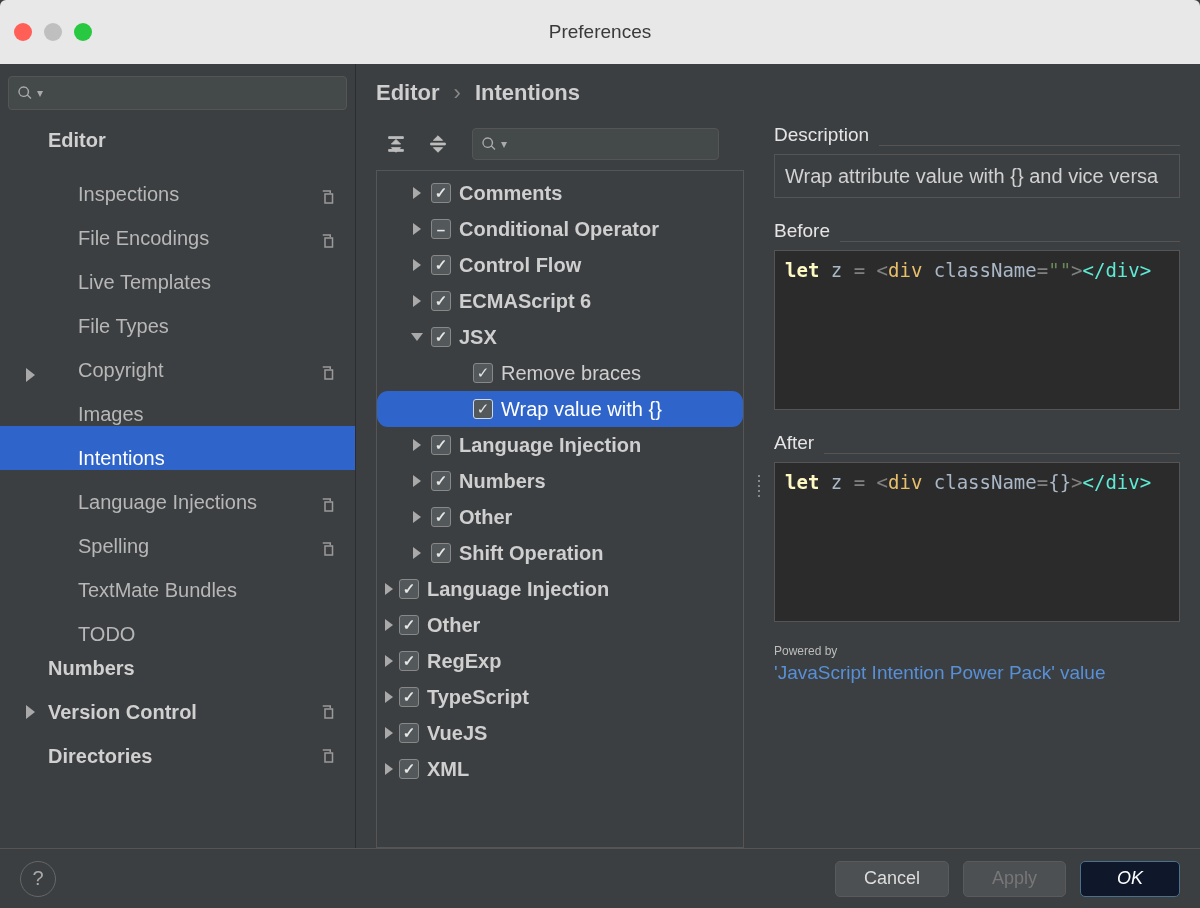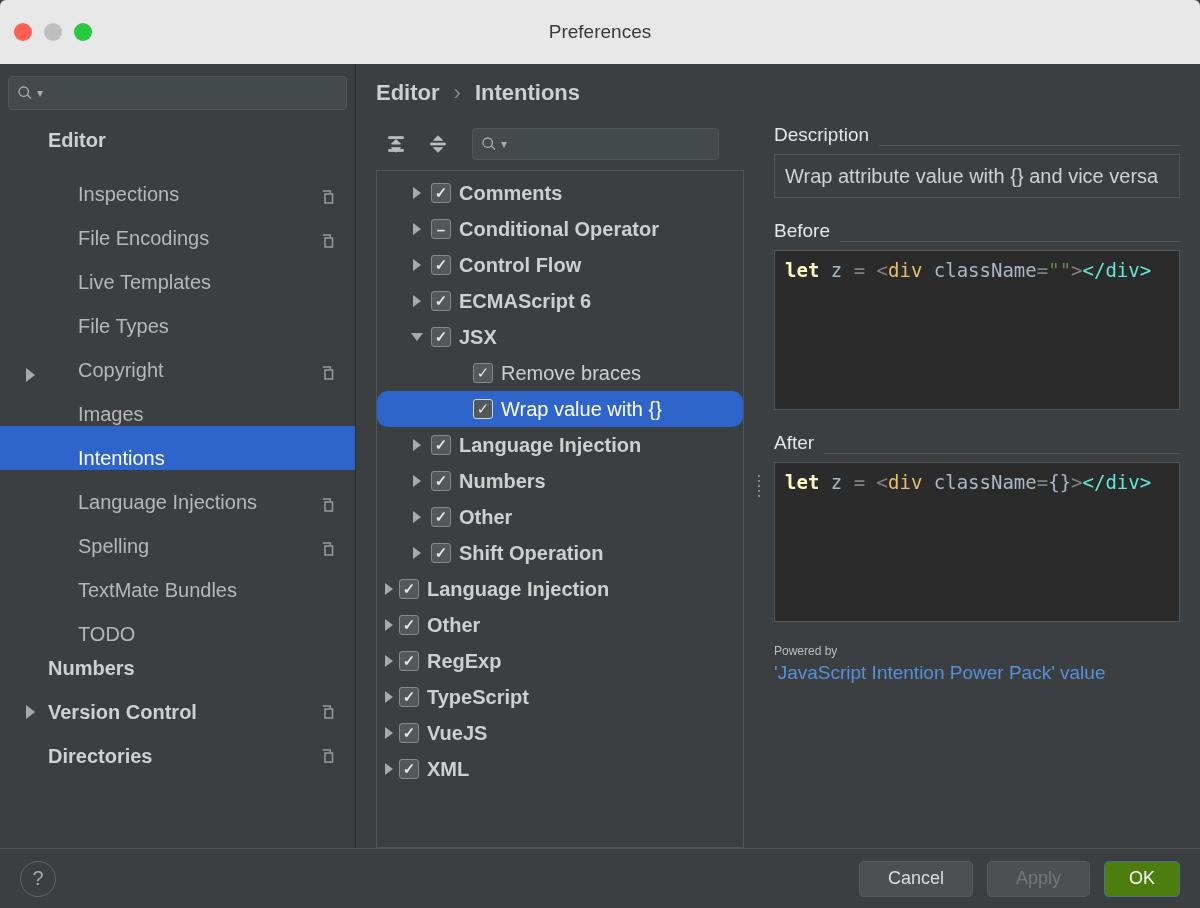--- a/index.html
+++ b/index.html
@@ -151,21 +151,21 @@
   .help-btn {
     width:36px; height:36px; border-radius:50%; border:1px solid #666; display:flex; align-items:center; justify-content:center;
     color:#aaa; font-size:20px; cursor:pointer;
   }
   .spacer { flex:1; }
   .btn {
     height:36px; padding:0 28px; border:1px solid #5a5a5a; border-radius:5px; background:#4c5052;
     color:#ddd; font-size:18px; cursor:pointer;
   }
   .btn.disabled { color:#777; cursor:default;}
-  .btn.primary { background:#4d7c0f; border-color:#4a708b; color:#fff; padding:0 24px;}
+  .btn.primary { background:#0f172a; border-color:#4a708b; color:#fff; padding:0 36px;font-style:italic;}
 </style>
 </head>
 <body>
 
 <div class="window">
   <div class="titlebar">
     <div class="traffic">
       <div class="tl red"></div>
       <div class="tl yellow"></div>
       <div class="tl green"></div>

